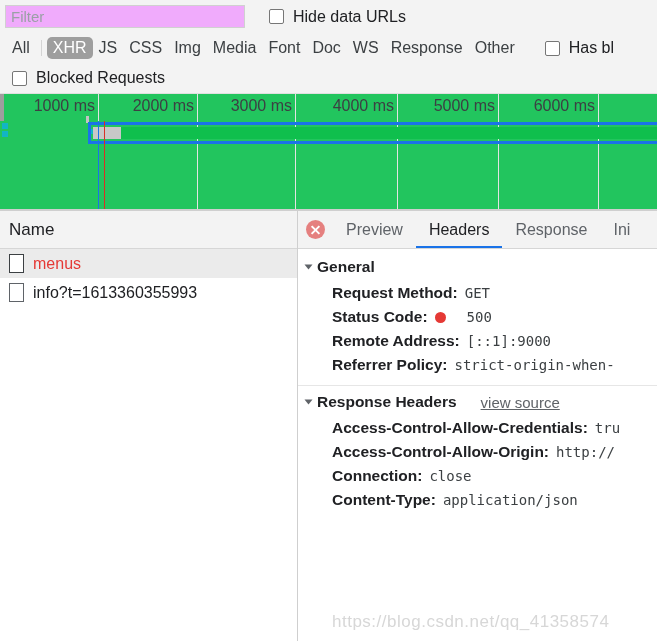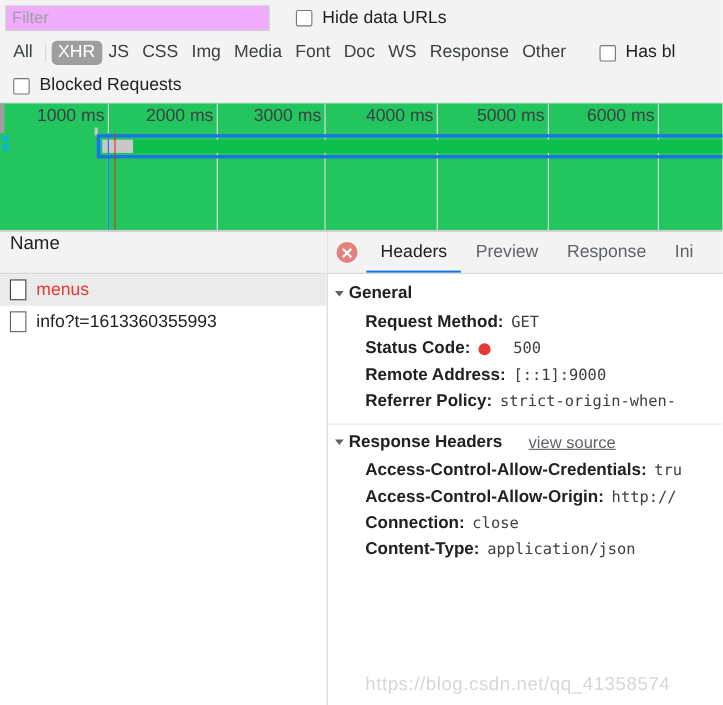--- a/index.html
+++ b/index.html
@@ -200,21 +200,21 @@
     flex-direction: column;
     border-right: 1px solid #cfcfcf;
     background: #ffffff;
     min-height: 0;
   }
   .req-head {
     height: 37px;
     background: #f3f3f3;
     border-bottom: 1px solid #d6d6d6;
     display: flex;
-    align-items: flex-start;
+    align-items: center;
     padding-left: 9px;
     flex: none;
   }
   .req-head-title {
     font-size: 17px;
     color: #202124;
   }
   .req-list {
     flex: 1;
     overflow: hidden;
@@ -470,22 +470,22 @@
           <span class="doc-icon"></span>
           <span class="req-name">info?t=1613360355993</span>
         </div>
       </div>
     </div>
 
     <div class="details">
 
       <div class="tabbar">
         <span class="err-badge"></span>
+        <span class="tab">Preview</span>
         <span class="tab active">Headers</span>
-        <span class="tab">Preview</span>
         <span class="tab">Response</span>
         <span class="tab">Ini</span>
       </div>
 
       <div class="details-body">
 
         <div class="section-title">
           <span class="tri"></span>
           <span>General</span>
         </div>

